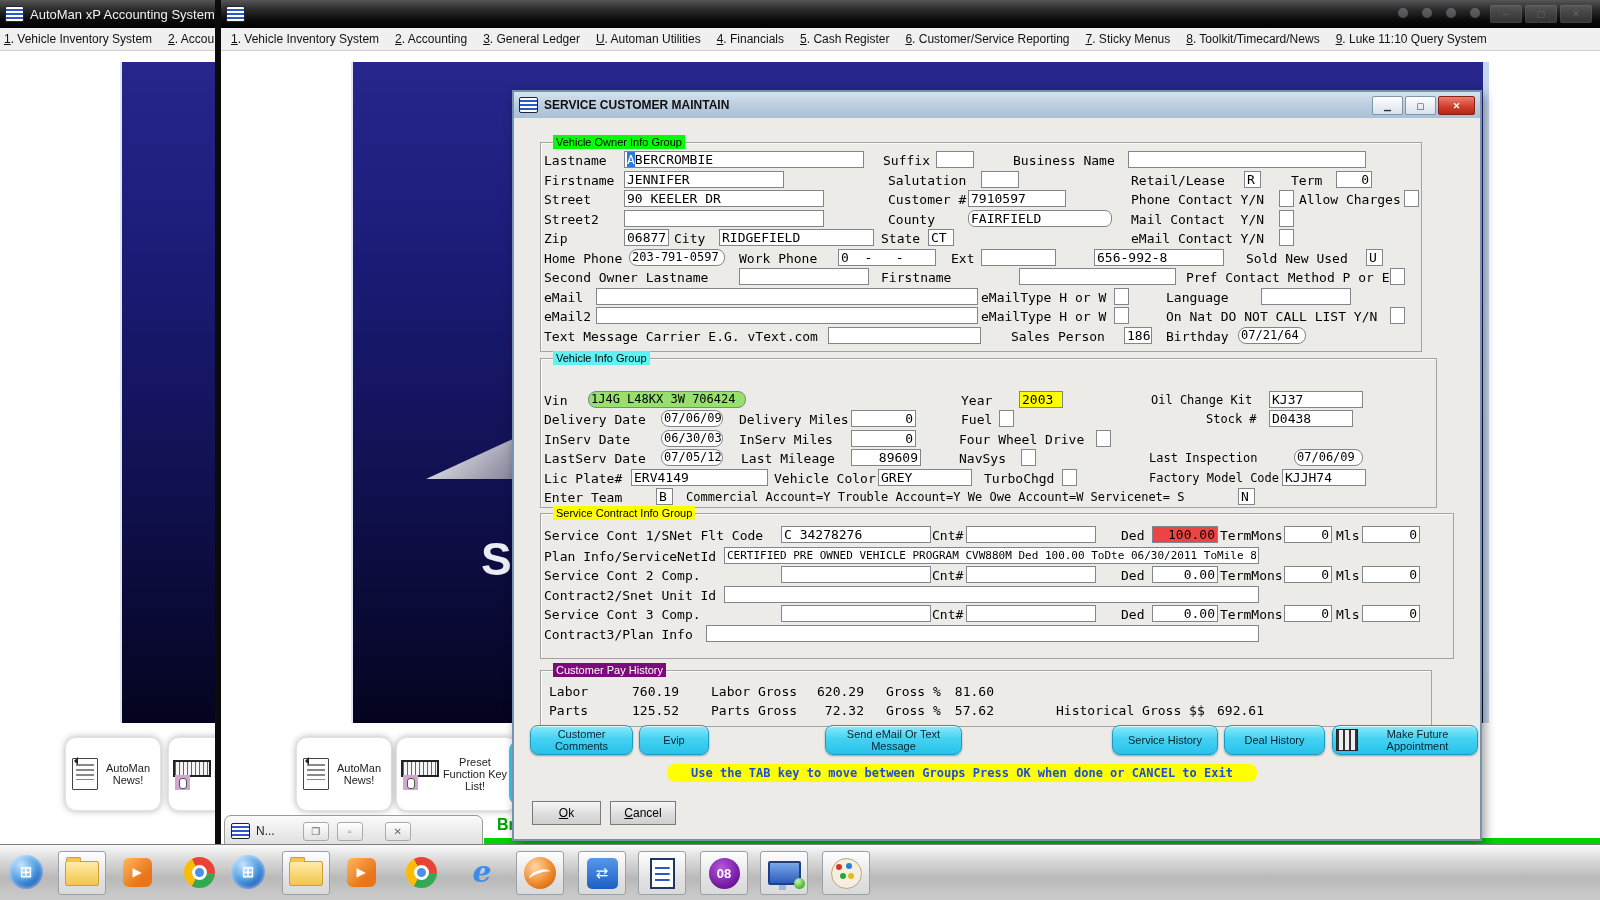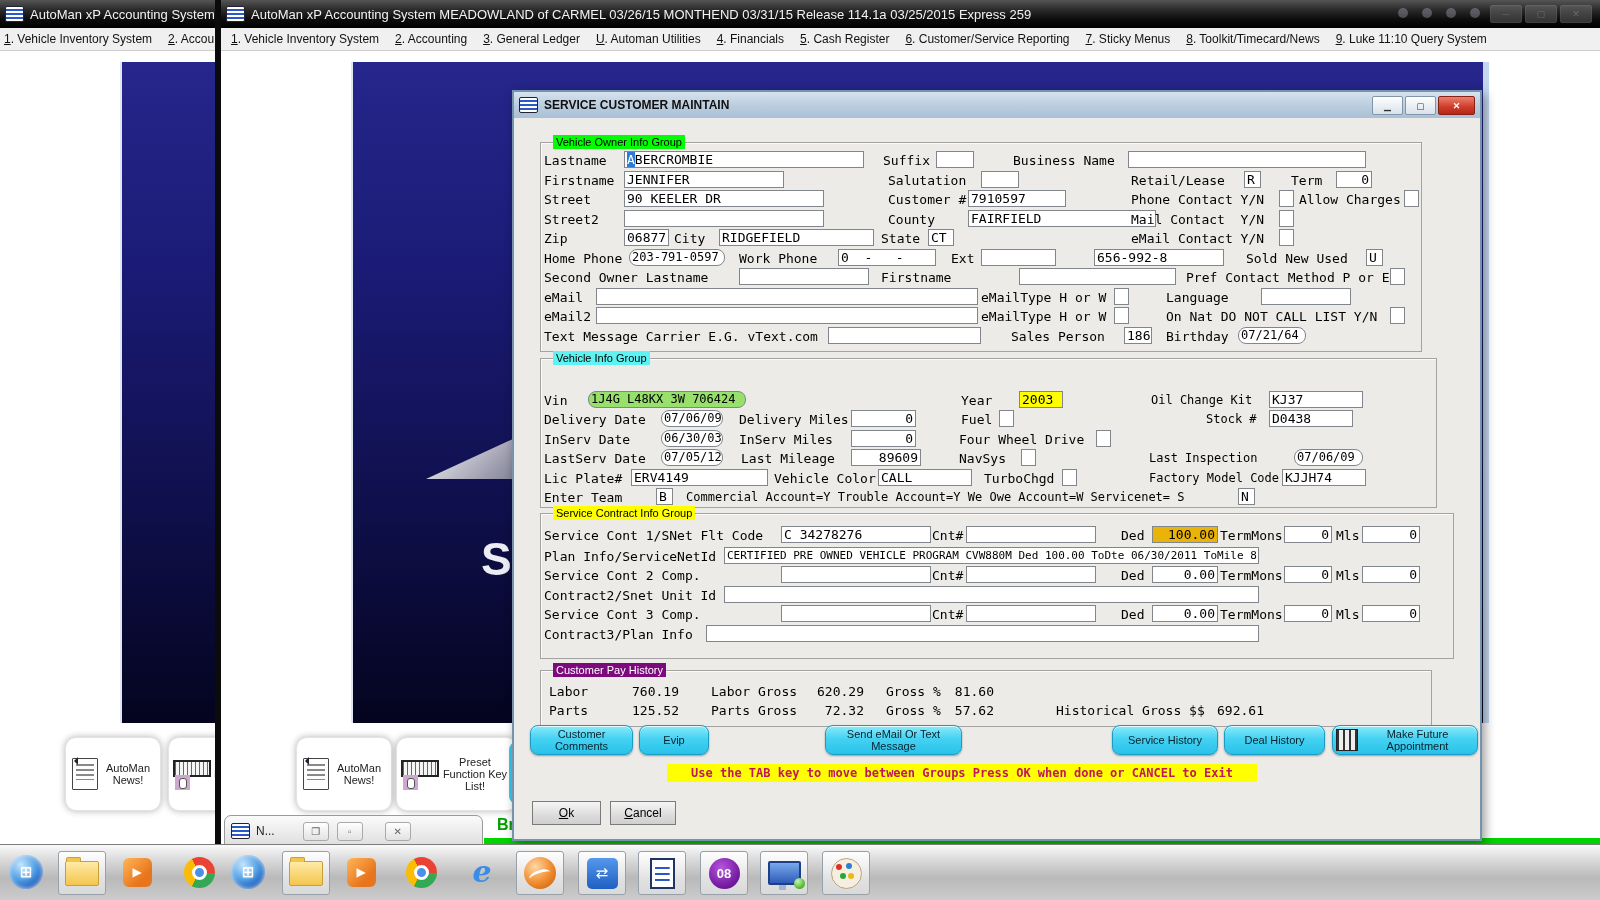--- a/index.html
+++ b/index.html
@@ -57,22 +57,22 @@
   .chk{width:15px;}
   .sel{background:#2e7bd6;color:#fff;font-style:normal;}
   .nsel{font-style:normal;}
   .cyanbtn{position:absolute;height:30px;border:1px solid #1b9cc4;border-radius:8px;
     background:linear-gradient(180deg,#8ceafb 0%,#45d2f2 45%,#28c2ea 100%);
     box-shadow:0 1px 2px rgba(0,0,0,.35), inset 0 1px 0 rgba(255,255,255,.7);
     display:flex;align-items:center;justify-content:center;text-align:center;
     font-size:11px;line-height:12px;color:#07222c;padding:0 3px;box-sizing:border-box;}
   .gridicon{width:20px;height:20px;flex:none;margin-right:3px;border:1px solid #222;background:
     repeating-linear-gradient(90deg,#333 0 2px,#eee 2px 6px),repeating-linear-gradient(0deg,#333 0 2px,#ddd 2px 6px);}
-  .msgbar{position:absolute;background:#ffff00;color:#be185d;font:700 12px "DejaVu Sans Mono",monospace;
-    display:flex;align-items:center;justify-content:center;white-space:pre;}
+  .msgbar{position:absolute;background:#ffff00;color:#1d4ed8;font:700 12px "DejaVu Sans Mono",monospace;
+    display:flex;align-items:center;justify-content:center;white-space:pre;border-radius:8px;}
   .okbtn{position:absolute;height:22px;background:linear-gradient(#f6f6f6,#dcdcdc 60%,#cfcfcf);
     border:1px solid #7a7a7a;font-size:12px;color:#000;display:flex;align-items:center;justify-content:center;}
   .okbtn .k{text-decoration:underline;}
   
   .miniwin{left:3px;top:815px;width:257px;height:30px;background:linear-gradient(#fbfbfb,#dedede);
     border:1px solid #9a9a9a;border-radius:7px 7px 0 0;display:flex;align-items:center;z-index:20;}
   .miniwin .mbtn{width:24px;height:17px;border:1px solid #aaa;border-radius:3px;background:linear-gradient(#fff,#e2e2e2);
     color:#666;font-size:10px;display:flex;align-items:center;justify-content:center;margin-left:8px;}
   .greenstrip{background:#00d300;z-index:8;}
   
@@ -135,21 +135,20 @@
         <span class="kb"></span>
         <span class="ms"></span>
       </span>
     <span class="cap">Preset Function Key List!</span>
   </div>
 </div>
 
 <div class="abs" style="left:215px;top:0;width:1385px;height:845px;overflow:hidden;background:#fff;border-left:6px solid #0b0b0b;box-sizing:border-box;">
   <div class="win-titlebar">
     <span class="win-icon"></span>
-    <span>AutoMan xP Accounting System  MEADOWLAND of CARMEL 03/26/15 MONTHEND 03/31/15  Release 114.1a 03/25/2015 Express 259</span>
     <div class="abs" style="right:120px;top:8px;display:flex;gap:14px;opacity:.3;">
       <span style="width:10px;height:10px;border-radius:50%;background:#cfd8e4;"></span>
       <span style="width:10px;height:10px;border-radius:50%;background:#cfd8e4;"></span>
       <span style="width:10px;height:10px;border-radius:50%;background:#cfd8e4;"></span>
       <span style="width:10px;height:10px;border-radius:50%;background:#cfd8e4;"></span>
     </div>
     <div class="abs" style="right:8px;top:5px;display:flex;gap:3px;">
       <span class="faintbtn">─</span>
       <span class="faintbtn">▢</span>
       <span class="faintbtn">✕</span>
@@ -233,21 +232,21 @@
         <span class="fld" style="left:424px;width:98px;">7910597</span>
         <span class="lbl" style="left:587px;">Phone Contact Y/N</span>
         <span class="fld chk" style="left:735px;"></span>
         <span class="lbl" style="left:755px;">Allow Charges</span>
         <span class="fld chk" style="left:860px;"></span>
       </div>
       <div class="row" style="top:67px;">
         <span class="lbl" style="left:0;">Street2</span>
         <span class="fld" style="left:80px;width:200px;"></span>
         <span class="lbl" style="left:344px;">County</span>
-        <span class="fld" style="left:424px;width:188px;">FAIRFIELD</span>
+        <span class="fld" style="left:424px;width:144px;border-radius:7px;">FAIRFIELD</span>
         <span class="lbl" style="left:587px;">Mail Contact  Y/N</span>
         <span class="fld chk" style="left:735px;"></span>
       </div>
       <div class="row" style="top:86px;">
         <span class="lbl" style="left:0;">Zip</span>
         <span class="fld" style="left:80px;width:45px;">06877</span>
         <span class="lbl" style="left:130px;">City</span>
         <span class="fld" style="left:175px;width:155px;">RIDGEFIELD</span>
         <span class="lbl" style="left:337px;">State</span>
         <span class="fld" style="left:384px;width:26px;">CT</span>
@@ -335,21 +334,21 @@
         <span class="fld right" style="left:307px;width:70px;">89609</span>
         <span class="lbl" style="left:415px;">NavSys</span>
         <span class="fld chk" style="left:477px;"></span>
         <span class="lbl" style="left:605px;font-size:12px;">Last Inspection</span>
         <span class="fld f12" style="left:750px;width:69px;">07/06/09</span>
       </div>
       <div class="row" style="top:110px;">
         <span class="lbl" style="left:0;">Lic Plate#</span>
         <span class="fld" style="left:87px;width:137px;">ERV4149</span>
         <span class="lbl" style="left:230px;">Vehicle Color</span>
-        <span class="fld" style="left:334px;width:94px;">CALL</span>
+        <span class="fld" style="left:334px;width:94px;">GREY</span>
         <span class="lbl" style="left:440px;">TurboChgd</span>
         <span class="fld chk" style="left:518px;"></span>
         <span class="lbl" style="left:605px;font-size:12px;">Factory Model Code</span>
         <span class="fld" style="left:738px;width:84px;">KJJH74</span>
       </div>
       <div class="row" style="top:129px;">
         <span class="lbl" style="left:0;">Enter Team</span>
         <span class="fld" style="left:112px;width:17px;">B</span>
         <span class="lbl" style="left:142px;font-size:12px;">Commercial Account=Y Trouble Account=Y We Owe Account=W Servicenet= S</span>
         <span class="fld" style="left:694px;width:17px;">N</span>
@@ -357,21 +356,21 @@
     </div>
 
     <div class="grp" style="left:26px;top:395px;width:895px;height:144px;padding-left:17px;">
       <span class="grp-label" style="background:#ffff00;">Service Contract Info Group</span>
       <div class="row" style="top:12px;">
         <span class="lbl" style="left:0;">Service Cont 1/SNet Flt Code</span>
         <span class="fld" style="left:237px;width:150px;">C 34278276</span>
         <span class="lbl" style="left:388px;">Cnt#</span>
         <span class="fld" style="left:422px;width:130px;"></span>
         <span class="lbl" style="left:577px;">Ded</span>
-        <span class="fld right" style="left:608px;width:66px;background:#eab308;">100.00</span>
+        <span class="fld right" style="left:608px;width:66px;background:#ef4444;">100.00</span>
         <span class="lbl" style="left:676px;">TermMons</span>
         <span class="fld right" style="left:740px;width:48px;">0</span>
         <span class="lbl" style="left:792px;">Mls</span>
         <span class="fld right" style="left:818px;width:58px;">0</span>
       </div>
       <div class="row" style="top:33px;">
         <span class="lbl" style="left:0;">Plan Info/ServiceNetId</span>
         <span class="fld f11" style="left:180px;width:535px;">CERTIFIED PRE OWNED VEHICLE PROGRAM CVW880M Ded 100.00 ToDte 06/30/2011 ToMile 8</span>
       </div>
       <div class="row" style="top:52px;">

